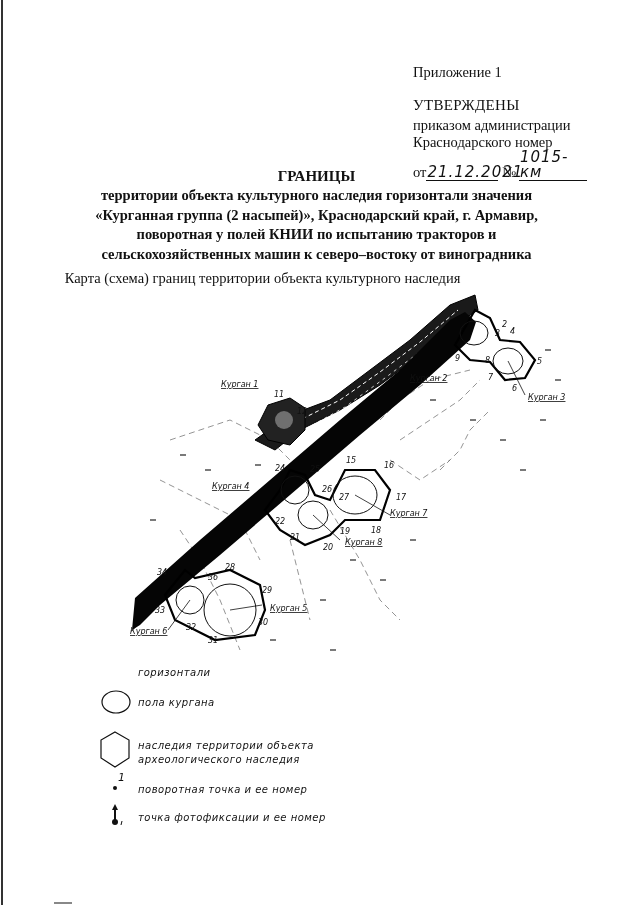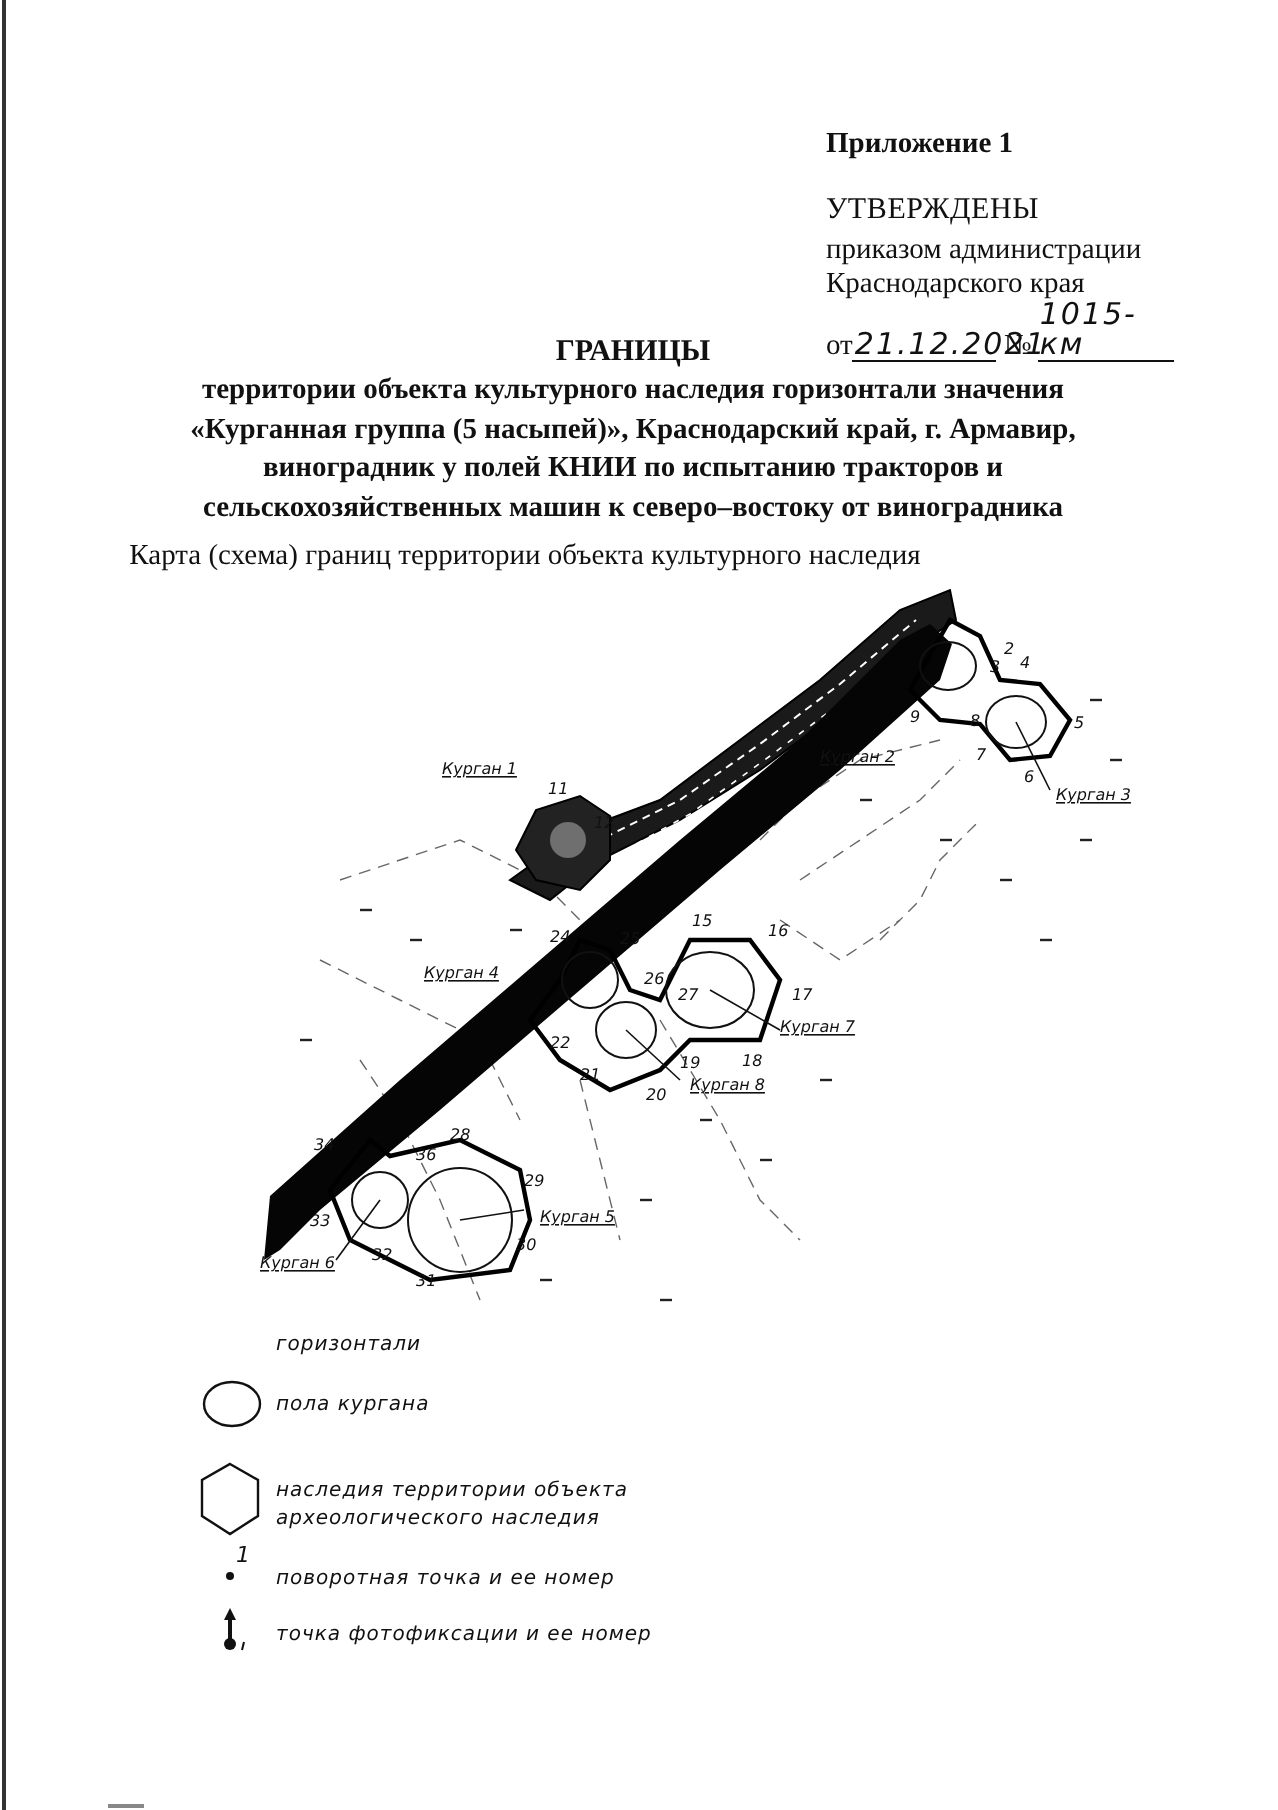--- a/index.html
+++ b/index.html
@@ -1,49 +1,49 @@
 <!DOCTYPE html>
 <html><head>
 <meta charset="utf-8">
 <style>
   html, body { margin:0; padding:0; background:#fff; }
   body { width:639px; height:905px; position:relative; overflow:hidden; font-family:"Liberation Serif", serif; color:#111; }
   .edge-line { position:absolute; left:1px; top:0; width:2px; height:905px; background:#333; }
-  .appendix { position:absolute; left:413px; top:64px; font-size:14.5px;font-weight:bold; }
+  .appendix { position:absolute; left:413px; top:64px; font-size:14.5px; }
   .approved { position:absolute; left:413px; top:97px; font-size:15px; letter-spacing:0.3px; }
   .approved-line { position:absolute; left:413px; font-size:14.5px; line-height:17px; }
   .hand { font-family:"DejaVu Sans", sans-serif; font-style:italic; font-size:15px; letter-spacing:1px; border-bottom:1px solid #111; display:inline-block; padding:0 1px; line-height:15px; }
   .title { position:absolute; left:0; width:633px; text-align:center; font-weight:bold; }
   .title-main { top:168px; font-size:15px; }
   .title-sub { top:186px; font-size:14.5px; line-height:19.5px; }
   .map-caption { position:absolute; left:0; width:525px; top:270px; text-align:center; font-size:14.5px; }
   .map { position:absolute; left:110px; top:290px; width:470px; height:380px; }
   .legend-item { position:absolute; font-family:"DejaVu Sans", sans-serif; font-style:italic; font-size:10px; letter-spacing:0.5px; color:#111;text-align:center; }
   .legend-sym { position:absolute; }
   .bottom-mark { position:absolute; left:54px; top:902px; width:18px; height:2px; background:#888; }
 </style>
 </head>
 <body>
 
 <div class="edge-line"></div>
 
 <div class="appendix">Приложение 1</div>
 <div class="approved">УТВЕРЖДЕНЫ</div>
 <div class="approved-line" style="top:117px">приказом администрации</div>
-<div class="approved-line" style="top:134px">Краснодарского края</div>
+<div class="approved-line" style="top:134px">Краснодарского номер</div>
 <div class="approved-line" style="top:150px">
   <span>от</span><span class="hand" style="width:70px">21.12.2021</span>
   <span>№</span><span class="hand" style="width:66px;margin-left:3px">1015-км</span>
 </div>
 
 <div class="title title-main">ГРАНИЦЫ</div>
 <div class="title title-sub">
   <div>территории объекта культурного наследия горизонтали значения</div>
-  <div>«Курганная группа (5 насыпей)», Краснодарский край, г. Армавир,</div>
-  <div>виноградник у полей КНИИ по испытанию тракторов и</div>
+  <div>«Курганная группа (2 насыпей)», Краснодарский край, г. Армавир,</div>
+  <div>поворотная у полей КНИИ по испытанию тракторов и</div>
   <div>сельскохозяйственных машин к северо–востоку от виноградника</div>
 </div>
 
 <div class="map-caption">Карта (схема) границ территории объекта культурного наследия</div>
 
 <svg class="map" viewBox="110 290 470 380" xmlns="http://www.w3.org/2000/svg">
   <g stroke="#666" stroke-width="0.7" fill="none" stroke-dasharray="6 4">
     <path d="M170 440 L230 420 L270 440 L300 470"></path>
     <path d="M160 480 L200 500 L240 520 L260 560"></path>
     <path d="M180 530 L200 560 L220 600 L240 650"></path>

